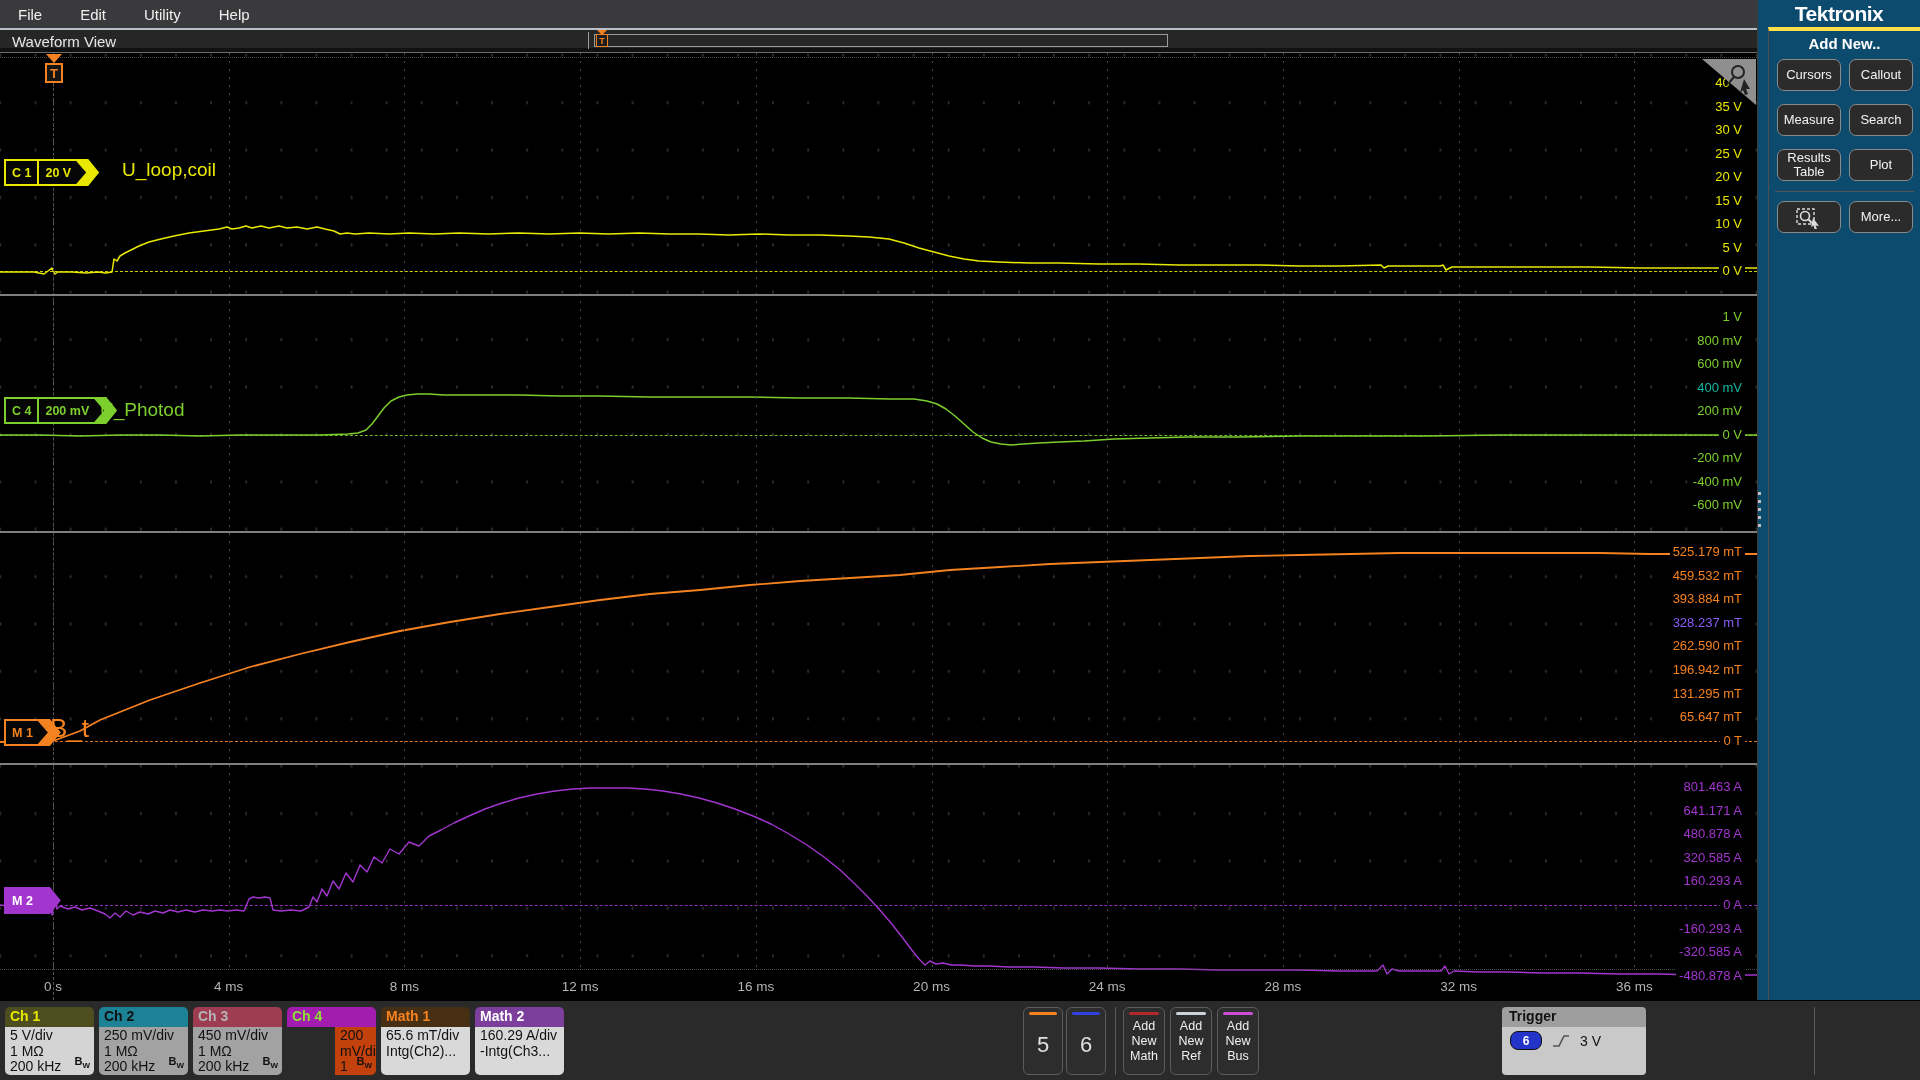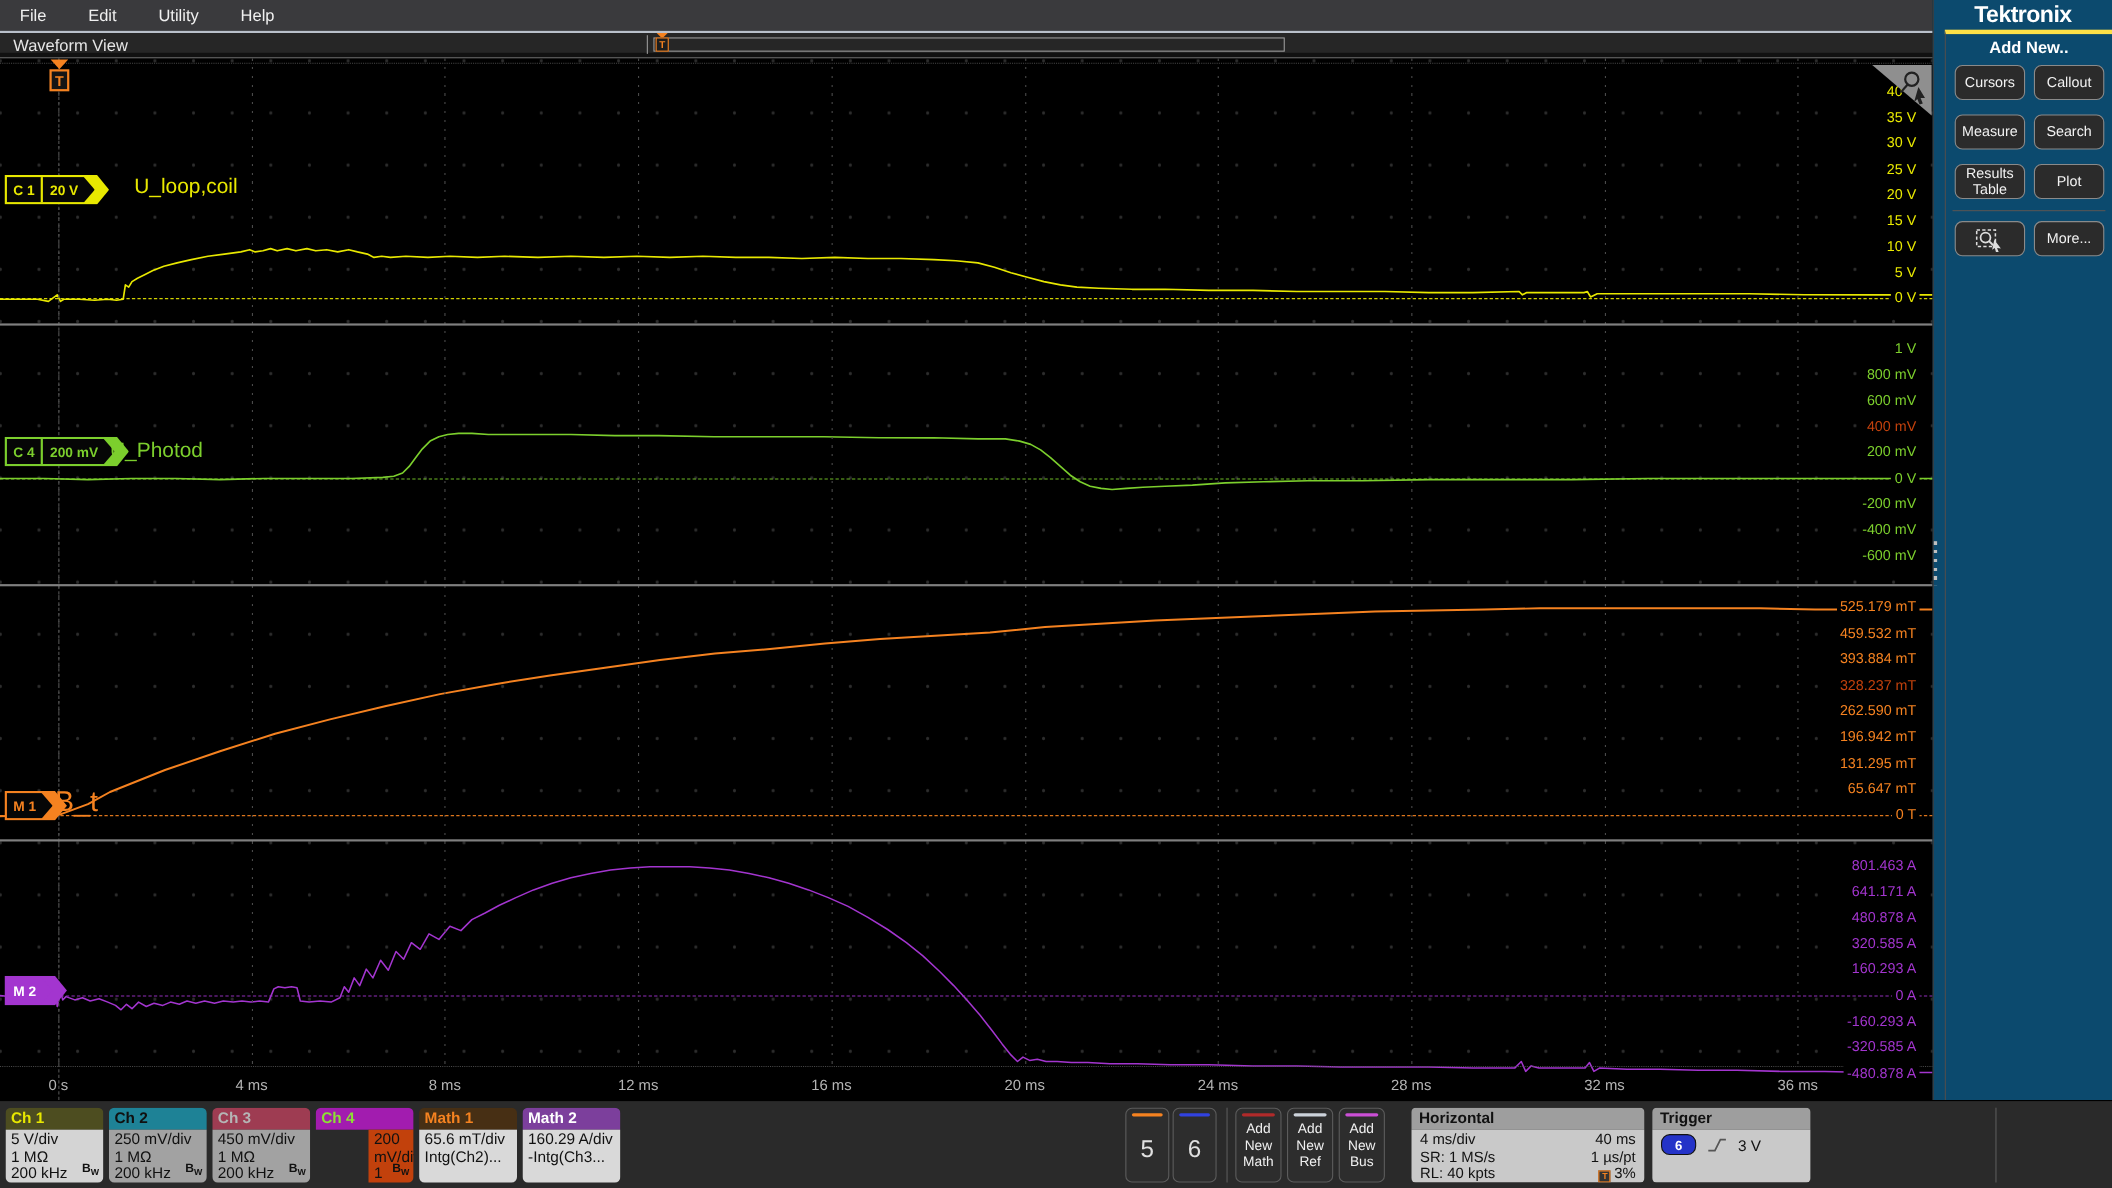--- a/index.html
+++ b/index.html
@@ -168,39 +168,39 @@
           <span class="wbcell">C 1</span>
           <span class="wbsep" style="background: rgb(232, 232, 0);"></span>
           <span class="wbcell">20 V</span>
         </div>
       </div>
       <div class="plot-label" style="left: 122px; top: 106px; color: rgb(232, 232, 0); font-size: 19px;">U_loop,coil</div>
       <div class="zeroline" style="top: 382px; border-color: rgb(124, 207, 45);"></div>
       <div class="ylabel" style="top: 264px; color: rgb(124, 207, 45);">1 V</div>
       <div class="ylabel" style="top: 287.5px; color: rgb(124, 207, 45);">800 mV</div>
       <div class="ylabel" style="top: 311px; color: rgb(124, 207, 45);">600 mV</div>
-      <div class="ylabel" style="top: 334.5px; color: #c2410c;">400 mV</div>
+      <div class="ylabel" style="top: 334.5px; color: #14b8a6;">400 mV</div>
       <div class="ylabel" style="top: 358px; color: rgb(124, 207, 45);">200 mV</div>
       <div class="ylabel" style="top: 381.5px; color: rgb(124, 207, 45);">0 V</div>
       <div class="ylabel" style="top: 405px; color: rgb(124, 207, 45);">-200 mV</div>
       <div class="ylabel" style="top: 428.5px; color: rgb(124, 207, 45);">-400 mV</div>
       <div class="ylabel" style="top: 452px; color: rgb(124, 207, 45);">-600 mV</div>
       <div class="wbadge" style="top: 344px; background: rgb(124, 207, 45);">
         <div class="wbin" style="color: rgb(124, 207, 45);">
           <span class="wbcell">C 4</span>
           <span class="wbsep" style="background: rgb(124, 207, 45);"></span>
           <span class="wbcell">200 mV</span>
         </div>
       </div>
       <div class="plot-label" style="left: 100px; top: 346px; color: rgb(124, 207, 45); font-size: 19px;">U_Photod</div>
       <div class="zeroline" style="top: 688px; border-color: rgb(245, 130, 32);"></div>
       <div class="ylabel" style="top: 499px; color: rgb(245, 130, 32);">525.179 mT</div>
       <div class="ylabel" style="top: 522.6px; color: rgb(245, 130, 32);">459.532 mT</div>
       <div class="ylabel" style="top: 546.2px; color: rgb(245, 130, 32);">393.884 mT</div>
-      <div class="ylabel" style="top: 569.8px; color: #c2410c; margin-left: 17px;">328.237 mT</div>
+      <div class="ylabel" style="top: 569.8px; color: #8b5cf6; margin-left: 17px;">328.237 mT</div>
       <div class="ylabel" style="top: 593.4px; color: rgb(245, 130, 32);">262.590 mT</div>
       <div class="ylabel" style="top: 617px; color: rgb(245, 130, 32);">196.942 mT</div>
       <div class="ylabel" style="top: 640.6px; color: rgb(245, 130, 32);">131.295 mT</div>
       <div class="ylabel" style="top: 664.2px; color: rgb(245, 130, 32);">65.647 mT</div>
       <div class="ylabel" style="top: 687.8px; color: rgb(245, 130, 32);">0 T</div>
       <div class="wbadge" style="top: 666px; background: rgb(245, 130, 32);">
         <div class="wbin" style="color: rgb(245, 130, 32);">
           <span class="wbcell">M 1</span>
         </div>
       </div>
@@ -329,37 +329,20 @@
 Ref</div>
       </div>
       <div class="addbtn" style="left: 1217px;">
         <div class="numstripe" style="background: rgb(203, 79, 214);"></div>
         <div style="white-space: pre-line;">Add
 New
 Bus</div>
       </div>
     </div>
 
-  <div class="panel" style="left:1283px;width:212px">
-    <div class="phead">Horizontal</div>
-    <div class="pbody" id="hrows">
-        <div class="prow">
-          <span>4 ms/div</span>
-          <span>40 ms</span>
-        </div>
-        <div class="prow">
-          <span>SR: 1 MS/s</span>
-          <span>1 µs/pt</span>
-        </div>
-        <div class="prow">
-          <span>RL: 40 kpts</span>
-          <span><span class="tpos">T</span>3%</span>
-        </div>
-      </div>
-  </div>
 
   <div class="panel" style="left:1502px;width:144px">
     <div class="phead">Trigger</div>
     <div class="pbody">
       <div style="display:flex;align-items:center;gap:9px;padding-top:3px">
         <span class="srcpill">6</span>
         <svg width="20" height="16">
           <path d="M2 13 H8 L13 3 H18" stroke="#555" stroke-width="1.6" fill="none"></path>
         </svg>
         <span style="font-size:14px">3 V</span>

